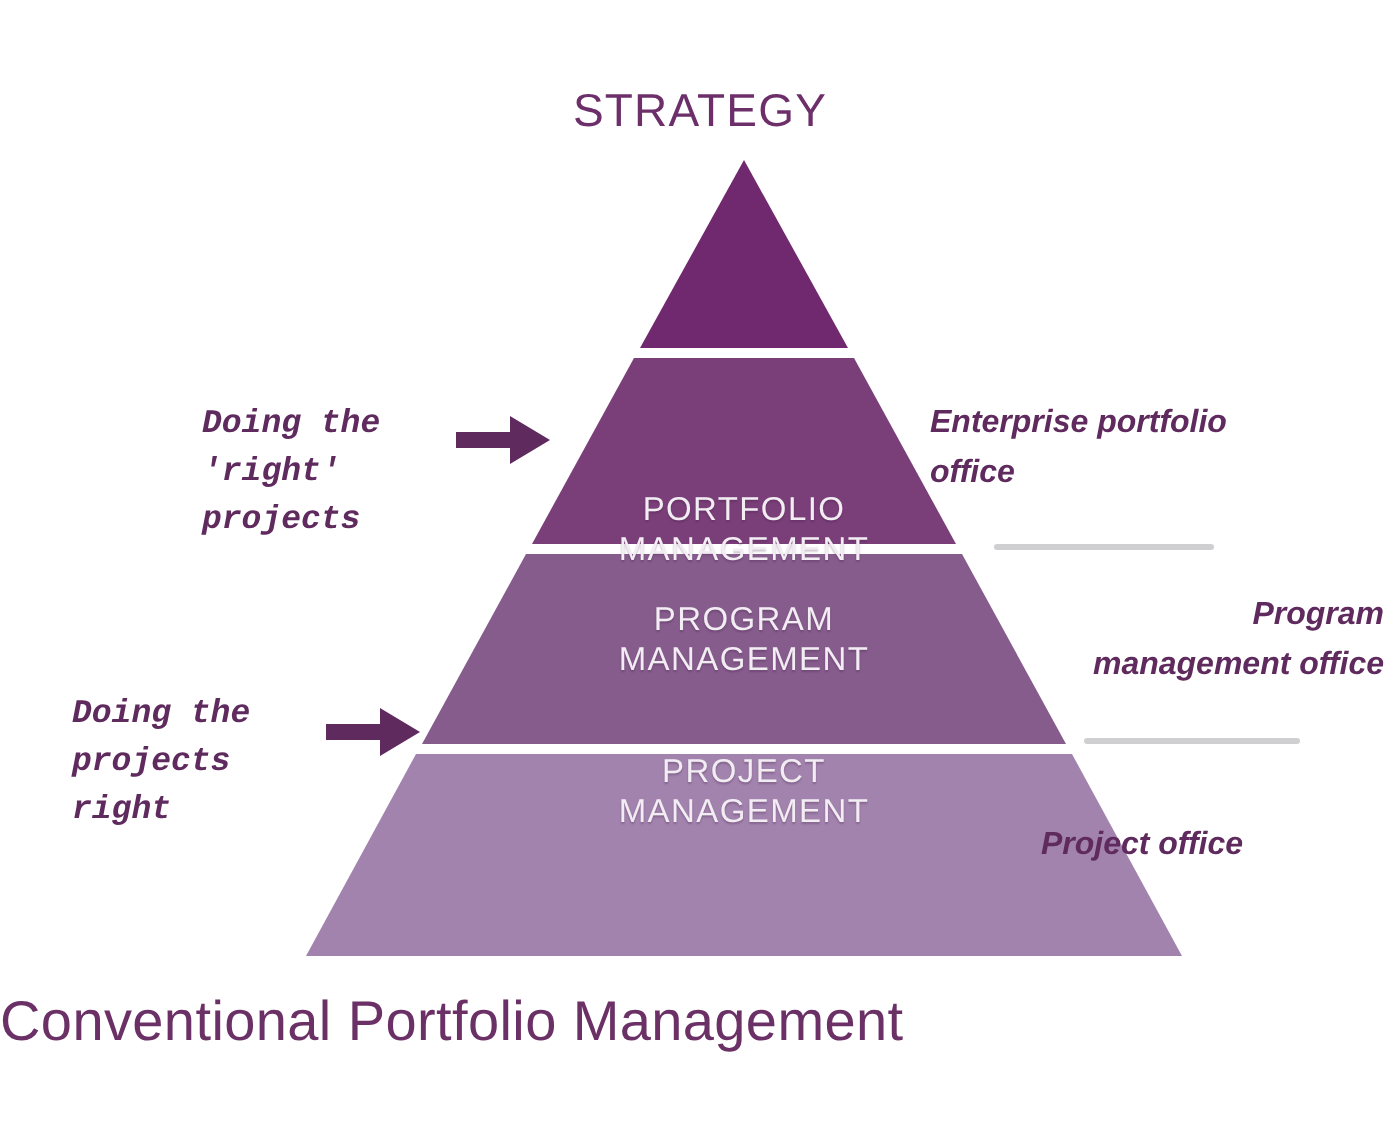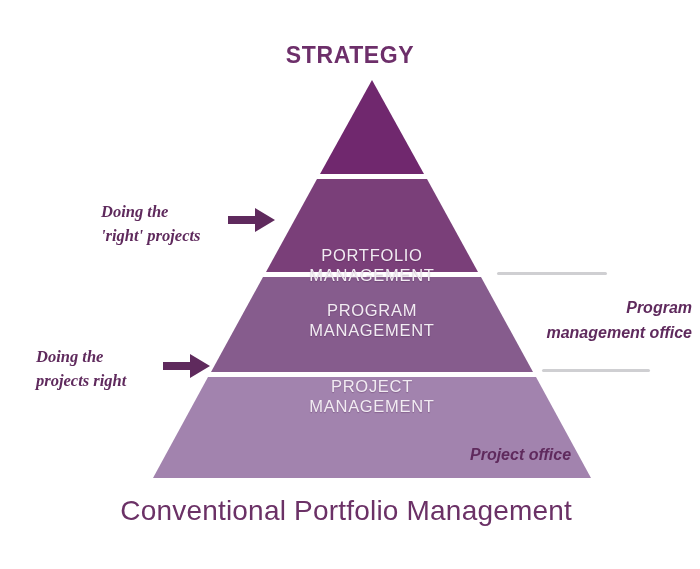--- a/index.html
+++ b/index.html
@@ -21,21 +21,21 @@
   }
 
   
   #strategy-title {
     position: absolute;
     left: 0;
     top: 42px;
     width: 700px;
     text-align: center;
     font-size: 23px;
-    font-weight: bold;
+    font-weight: normal;
     letter-spacing: 0.6px;
     color: #6d2f6a;
     font-family: "Liberation Sans", sans-serif;
   }
 
   
   #pyramid-svg {
     position: absolute;
     left: 0;
     top: 0;
@@ -73,21 +73,21 @@
   }
 
   
   .left-note {
     position: absolute;
     font-style: italic;
     font-weight: bold;
     font-size: 16.5px;
     line-height: 24px;
     color: #5f2a5d;
-    font-family: Liberation Serif, serif;
+    font-family: Liberation Mono, monospace;
     white-space: pre-line;
     text-align: left;
   }
   #left-note-top { left: 101px; top: 200px; width: 135px; }
   #left-note-bottom { left: 36px; top: 345px; width: 135px; }
 
   .left-arrow {
     position: absolute;
     width: 48px;
     height: 26px;
@@ -101,38 +101,38 @@
     font-style: italic;
     font-weight: bold;
     font-size: 16px;
     line-height: 25px;
     color: #5f2a5d;
     font-family: "Liberation Sans", sans-serif;
     white-space: pre-line;
   }
   #right-note-enterprise { left: 465px; top: 199px; width: 225px; text-align: left; }
   #right-note-program    { left: 470px; top: 295px; width: 222px; text-align: right; }
-  #right-note-project    { left: 470px; top: 410px; width: 202px; text-align: left; margin-top: 32px; }
+  #right-note-project    { left: 470px; top: 410px; width: 202px; text-align: center; }
 
   .right-divider {
     position: absolute;
     height: 3px;
     background: #cfcfd2;
     border-radius: 2px;
   }
   #right-divider-1 { left: 497px; top: 272px; width: 110px; }
   #right-divider-2 { left: 542px; top: 369px; width: 108px; }
 
   
   #caption {
     position: absolute;
     left: 0;
     top: 495px;
     width: 572px;
-    text-align: right;
+    text-align: left;
     font-size: 28px;
     font-weight: normal;
     color: #6b3166;
     letter-spacing: 0.2px;
     font-family: "Liberation Sans", sans-serif;
   }
 </style>
 </head>
 <body>
 
@@ -163,20 +163,22 @@
   <svg class="left-arrow" id="left-arrow-top" viewBox="0 0 48 26" xmlns="http://www.w3.org/2000/svg">
     <polygon points="0,9 27,9 27,1 47,13 27,25 27,17 0,17" fill="#5f2a5d"></polygon>
   </svg>
 
   <div class="left-note" id="left-note-bottom">Doing the
 projects right</div>
   <svg class="left-arrow" id="left-arrow-bottom" viewBox="0 0 48 26" xmlns="http://www.w3.org/2000/svg">
     <polygon points="0,9 27,9 27,1 47,13 27,25 27,17 0,17" fill="#5f2a5d"></polygon>
   </svg>
 
+  <div class="right-note" id="right-note-enterprise">Enterprise portfolio
+  office</div>
   <div class="right-divider" id="right-divider-1"></div>
 
   <div class="right-note" id="right-note-program">Program
 management office</div>
   <div class="right-divider" id="right-divider-2"></div>
 
   <div class="right-note" id="right-note-project">Project office</div>
 
   <div id="caption">Conventional Portfolio Management</div>
 

